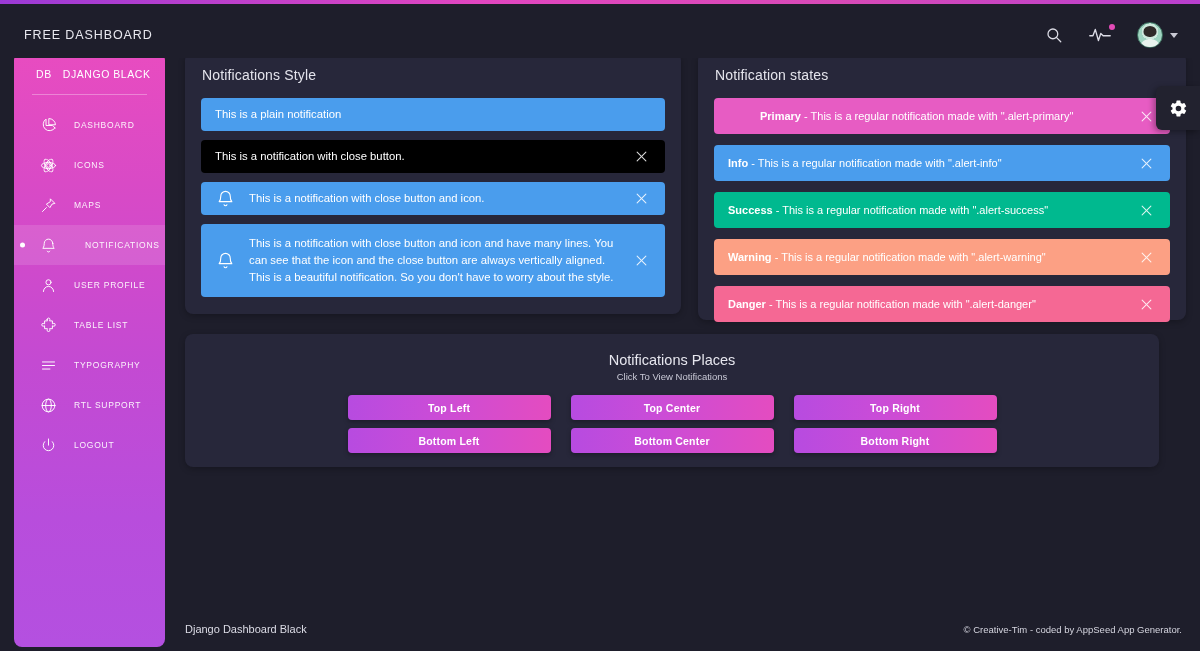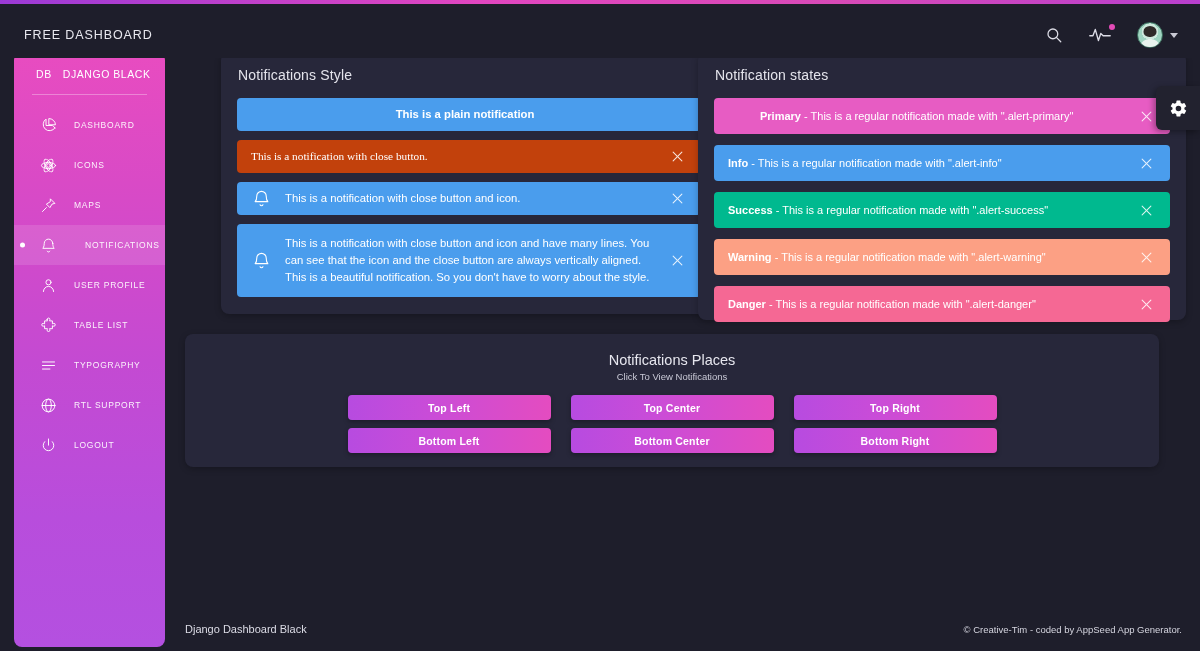--- a/index.html
+++ b/index.html
@@ -122,21 +122,21 @@
     box-shadow: 0 2px 6px rgba(0,0,0,.25);
   }
   .card-title {
     color: #e4e4ec;
     font-size: 14px;
     font-weight: 400;
     padding: 15px 0 0 17px;
     letter-spacing: .15px;
   }
 
-  #card-style { left: 20px; top: 0; width: 496px; height: 262px; margin-left: 36px; }
+  #card-style { left: 20px; top: 0; width: 496px; height: 262px; }
   #card-states { left: 533px; top: 0; width: 488px; height: 268px; }
   #card-places { left: 20px; top: 282px; width: 974px; height: 133px; }
 
   
   .alerts { padding: 15px 16px 0 16px; }
   .alert {
     position: relative;
     border-radius: 4px;
     display: flex; align-items: center;
     padding: 0 14px;
@@ -148,21 +148,21 @@
   .alert.tall { align-items: center; padding-top: 11px; padding-bottom: 11px; }
   .alert-icon { flex: none; width: 21px; margin-right: 13px; display: flex; align-items: center; justify-content: center; }
   .alert-icon svg { display: block; }
   .alert-text { flex: 1; line-height: 1.5; padding-right: 8px; }
   .alert-text b { font-weight: 700; }
   .alert-close {
     flex: none; width: 20px; height: 20px; cursor: pointer;
     display: flex; align-items: center; justify-content: center;
     opacity: .85;
   }
-  .plain-bold { font-weight: 700; text-align: center; }
+  .plain-bold { font-weight: 400; }
 
   
   .states .alert { min-height: 36px; margin-bottom: 11px; font-size: 11px; }
 
   
   .places-head { text-align: center; padding-top: 18px; }
   .places-title { color: #e6e6ee; font-size: 14.5px; font-weight: 400; }
   .places-sub { color: #c9c9d6; font-size: 9.5px; margin-top: 3px; }
   .places-grid {
     display: grid;
@@ -330,21 +330,21 @@
 </div>
 
 <div class="content">
 
   <div class="card" id="card-style">
     <div class="card-title">Notifications Style</div>
     <div class="alerts" id="style-alerts">
         <div class="alert" style="background: rgb(74, 157, 237);">
           <span class="alert-text plain-bold">This is a plain notification</span>
         </div>
-        <div class="alert" style="background: #c2410c; font-family: Liberation Serif, serif;">
+        <div class="alert" style="background: #000000;">
           <span class="alert-text">This is a notification with close button.</span>
           <span class="alert-close">
             <svg width="15" height="15" viewBox="0 0 24 24" fill="none" stroke="#ffffff" stroke-width="1.7" stroke-linecap="round">
               <line x1="5" y1="5" x2="19" y2="19"></line>
               <line x1="19" y1="5" x2="5" y2="19"></line>
             </svg>
           </span>
         </div>
         <div class="alert" style="background: rgb(74, 157, 237);">
           <span class="alert-icon">

